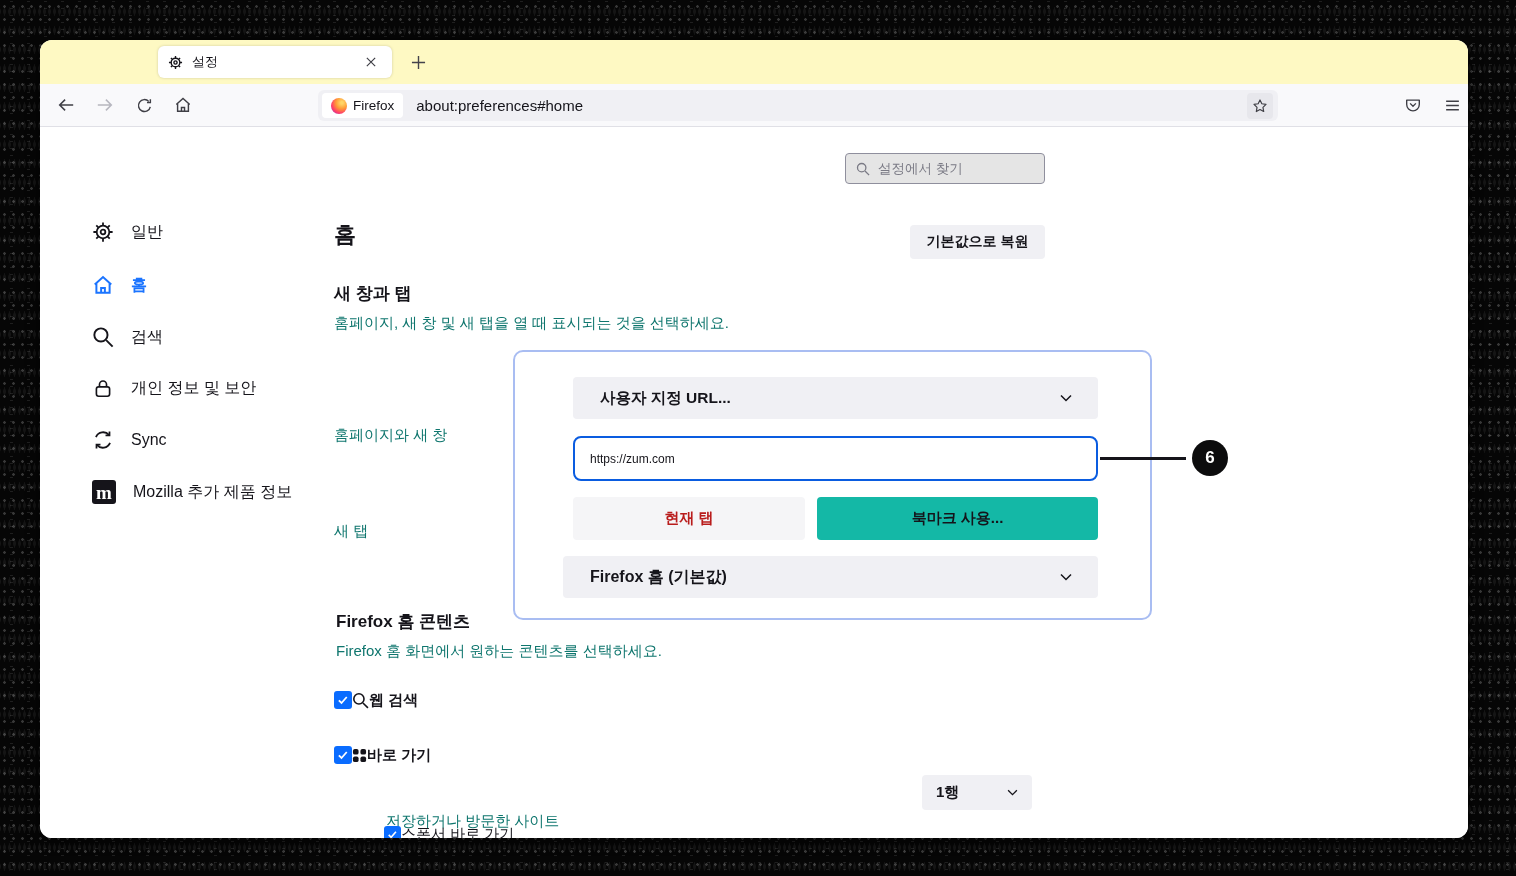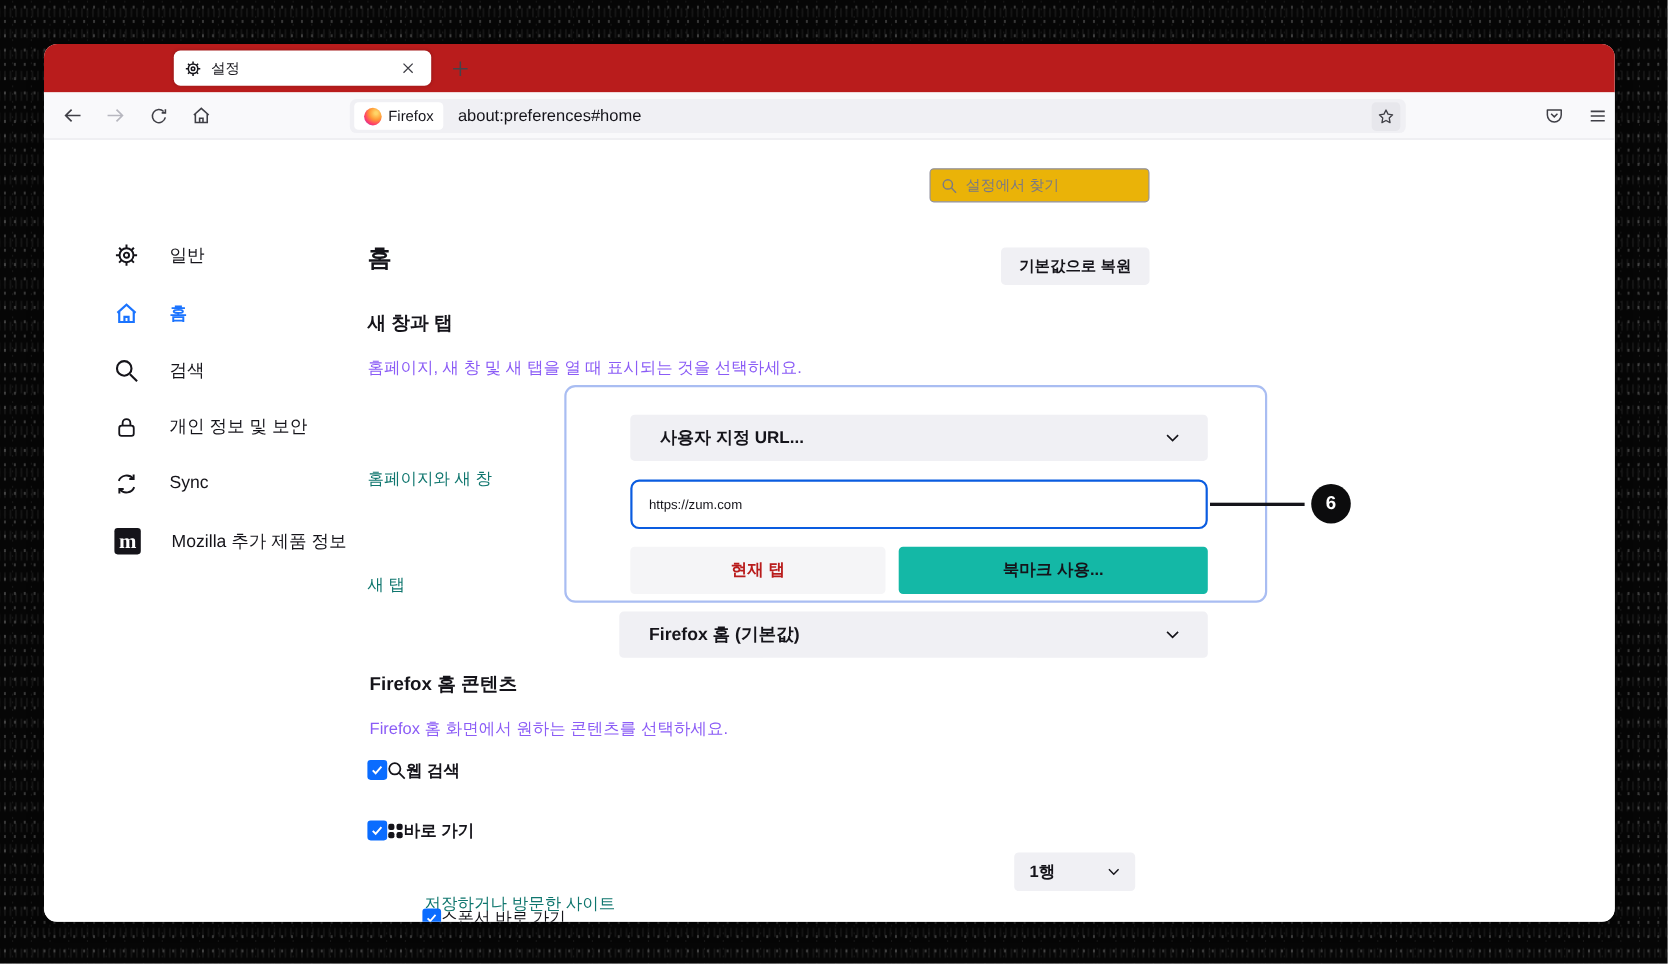--- a/index.html
+++ b/index.html
@@ -16,21 +16,21 @@
     background-position:0 0, 3px 5px, 7px 2px;
     color:#15141a;
     overflow:hidden;
   }
   .window {
     position:absolute; left:40px; top:40px; width:1428px; height:798px;
     background:#fff; border-radius:12px; overflow:hidden;
     box-shadow:0 2px 14px rgba(0,0,0,.6);
   }
   
-  .tabbar { position:absolute; left:0; top:0; right:0; height:44px; background:#b91c1c; }
+  .tabbar { position:absolute; left:0; top:0; right:0; height:44px; background:#fef9c3; }
   .tab {
     position:absolute; left:118px; top:6px; width:234px; height:32px;
     background:#fff; border-radius:6px; box-shadow:0 0 3px rgba(0,0,0,.18);
     display:flex; align-items:center; padding:0 10px; gap:9px; font-size:13px;
   }
   .tab-title { flex:1; white-space:nowrap; overflow:hidden; }
   .icon-btn { display:flex; align-items:center; justify-content:center; border-radius:4px; color:#3f3f46; }
   .tab-close { width:22px; height:22px; }
   .newtab { position:absolute; left:364px; top:8px; width:28px; height:28px; color:#44434b; }
   
@@ -47,41 +47,41 @@
   .ff-logo {
     width:16px; height:16px; border-radius:50%;
     background:radial-gradient(circle at 68% 30%, #ffd567 8%, #ff9a36 38%, #ff3b6b 68%, #7542e5 100%);
   }
   .url-text { margin-left:13px; font-size:15px; }
   .urlbar-star { position:absolute; right:5px; top:2.5px; width:26px; height:26px; background:#e7e7ec; border-radius:4px; }
   
   .content { position:absolute; left:0; top:87px; right:0; bottom:0; background:#fff; }
   .search-box {
     position:absolute; left:805px; top:26px; width:200px; height:31px;
-    border:1px solid #8f8f9d; border-radius:4px; background:#eab308;
+    border:1px solid #8f8f9d; border-radius:4px; background:#e5e5e5;
     display:flex; align-items:center; gap:8px; padding:0 10px;
   }
   .search-box input { border:0; outline:0; flex:1; font-size:13.5px; font-family:inherit; color:#15141a; background:transparent; min-width:0; }
   .search-box input::placeholder { color:#7a7a85; }
-  .side-item { position:absolute; left:64px; display:flex; align-items:center; gap:28px; height:26px; font-size:16px; color:#15141a; cursor:default; }
+  .side-item { position:absolute; left:52px; display:flex; align-items:center; gap:17px; height:26px; font-size:16px; color:#15141a; cursor:default; }
   .side-item.active { color:#1b74ff; }
   .m-badge { width:24px; height:24px; background:#15141a; color:#fff; border-radius:3px; display:flex; align-items:center; justify-content:center; font-family:"Liberation Serif", serif; font-weight:bold; font-size:19px; line-height:1; }
   .page-title { position:absolute; left:294px; top:93px; font-size:22px; font-weight:bold; }
   .btn {
     display:flex; align-items:center; justify-content:center;
     background:#f0f0f4; border:0; border-radius:4px; font-family:inherit;
     font-size:14px; font-weight:bold; color:#15141a; cursor:pointer;
   }
   .restore-btn { position:absolute; left:870px; top:98px; width:135px; height:34px; }
   .sec-title { position:absolute; font-size:17px; font-weight:bold; }
-  .sec-desc { position:absolute; font-size:15px; color:#8b5cf6;margin-top:11px; }
+  .sec-desc { position:absolute; font-size:15px; color:#0f766e; }
   .row-label { position:absolute; font-size:15px; color:#0f766e; }
   
   .hl-box {
-    position:absolute; left:473px; top:223px; width:639px; height:198px;
+    position:absolute; left:473px; top:223px; width:639px; height:270px;
     border:2px solid #a9bdf2; border-radius:10px; background:#fff;
   }
   .dd {
     position:absolute; background:#f0f0f4; border-radius:4px;
     display:flex; align-items:center; justify-content:space-between;
     padding:0 26px 0 27px; font-weight:bold; cursor:pointer;
   }
   .dd .dd-label { font-size:15.5px; }
   .dd1 { left:58px; top:25px; width:525px; height:42px; }
   .dd2 { left:48px; top:204px; width:535px; height:42px; }

